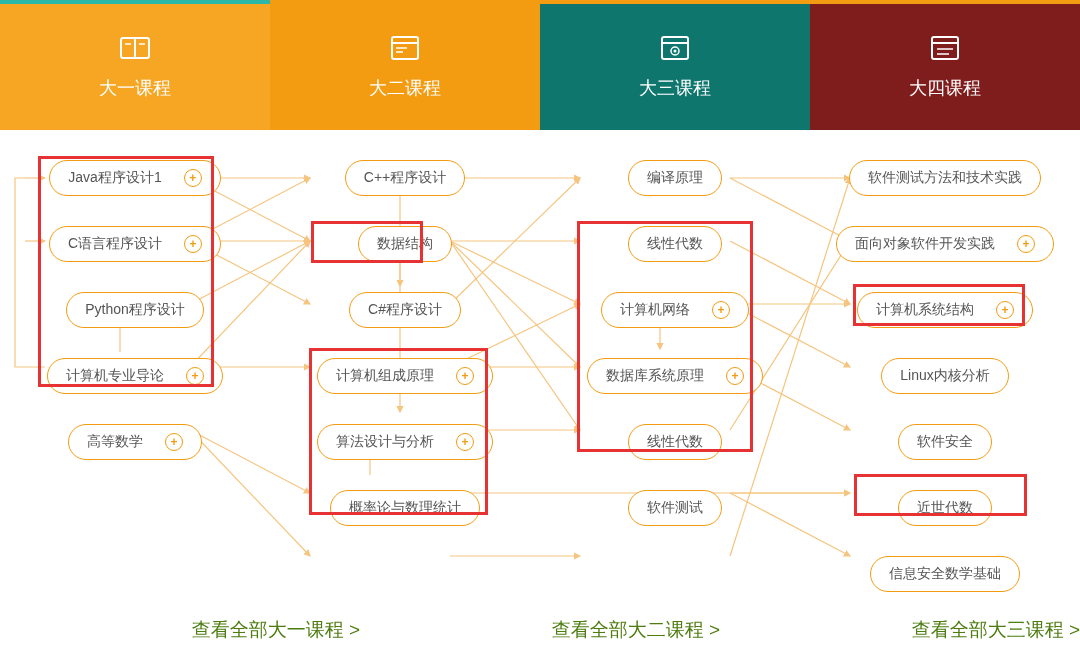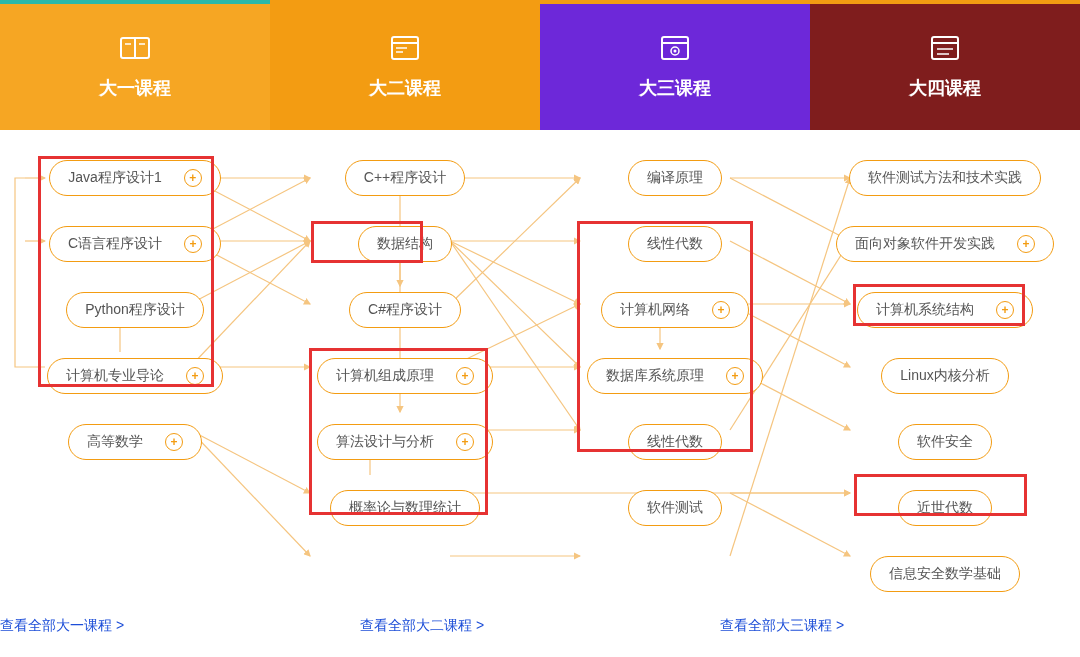--- a/index.html
+++ b/index.html
@@ -2,31 +2,31 @@
 <html><head>
 <meta charset="utf-8">
 <style>
 *{margin:0;padding:0;box-sizing:border-box}
 body{font-family:"Microsoft YaHei",sans-serif;background:#fff;width:1080px;height:657px;position:relative}
 .header{height:130px;display:flex;position:relative}
 .header::before{content:"";position:absolute;top:0;left:0;right:0;height:4px;background:linear-gradient(90deg,#2bb8a8 0%,#2bb8a8 25%,#f39c12 25%,#f39c12 100%)}
 .col-header{flex:1;display:flex;flex-direction:column;align-items:center;justify-content:center;color:#fff;gap:10px}
 .h1{background:#f6a623}
 .h2{background:#f39c12}
-.h3{background:#6d28d9}
+.h3{background:#0f766e}
 .h4{background:#7f1d1d}
-.col-header h3{font-size:18px;font-weight:700}
+.col-header h3{font-size:18px;font-weight:400}
 .icon{width:36px;height:36px}
 .body{display:flex;padding-top:30px;padding-bottom:10px;height:487px;position:relative}
 .col{flex:1;display:flex;flex-direction:column;align-items:center;gap:30px;position:relative;z-index:2}
 .node{border:1.5px solid #f39c12;border-radius:22px;padding:8px 18px;background:#fff;color:#555;font-size:14px;white-space:nowrap;display:flex;align-items:center;gap:22px;cursor:pointer;min-height:36px}
 .plus{display:inline-flex;align-items:center;justify-content:center;width:18px;height:18px;border:1.5px solid #f39c12;border-radius:50%;color:#f39c12;font-size:12px;line-height:1;font-weight:bold}
 .red-box{position:absolute;border:3px solid #e63232;z-index:3;pointer-events:none}
 .footer{display:flex;height:40px}
-.footer a{flex:1;text-align:left;color:#1d4ed8;text-decoration:none;font-size:14px}
+.footer a{flex:1;text-align:right;color:#4d7c0f;text-decoration:none;font-size:19px}
 svg.connectors{position:absolute;top:0;left:0;width:100%;height:100%;z-index:1;pointer-events:none}
 .conn{stroke:#f5c580;stroke-width:1.2;fill:none}
 .arrow{fill:#f5c580}
 </style>
 </head>
 <body>
 
 <div class="header">
   <div class="col-header h1">
     <svg class="icon" viewBox="0 0 36 36">

